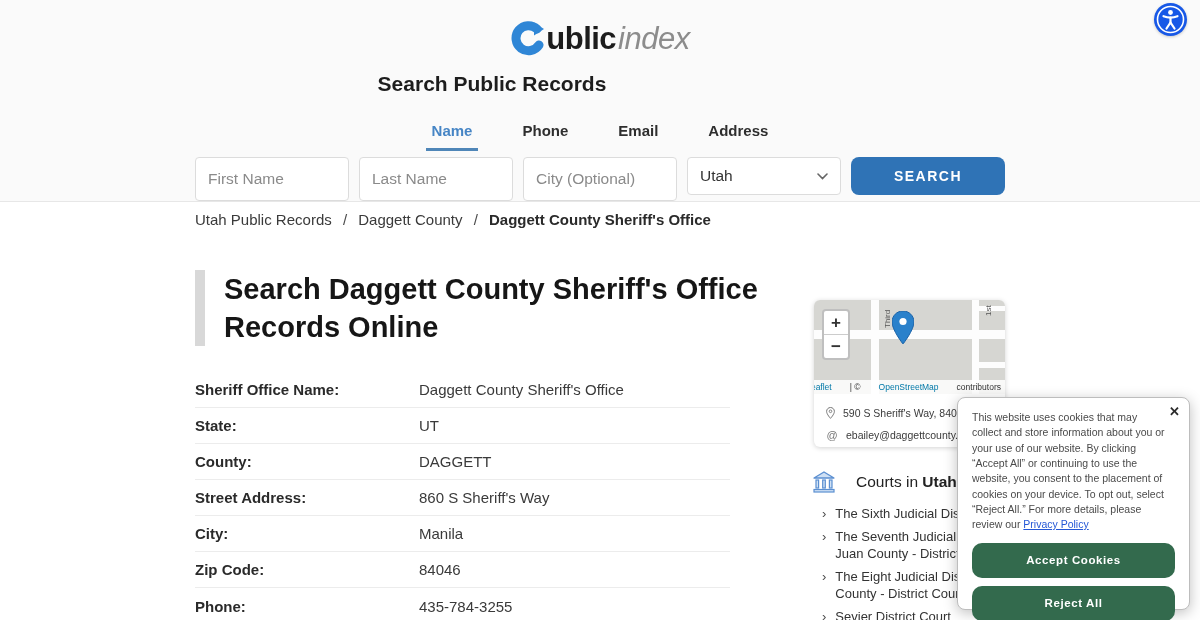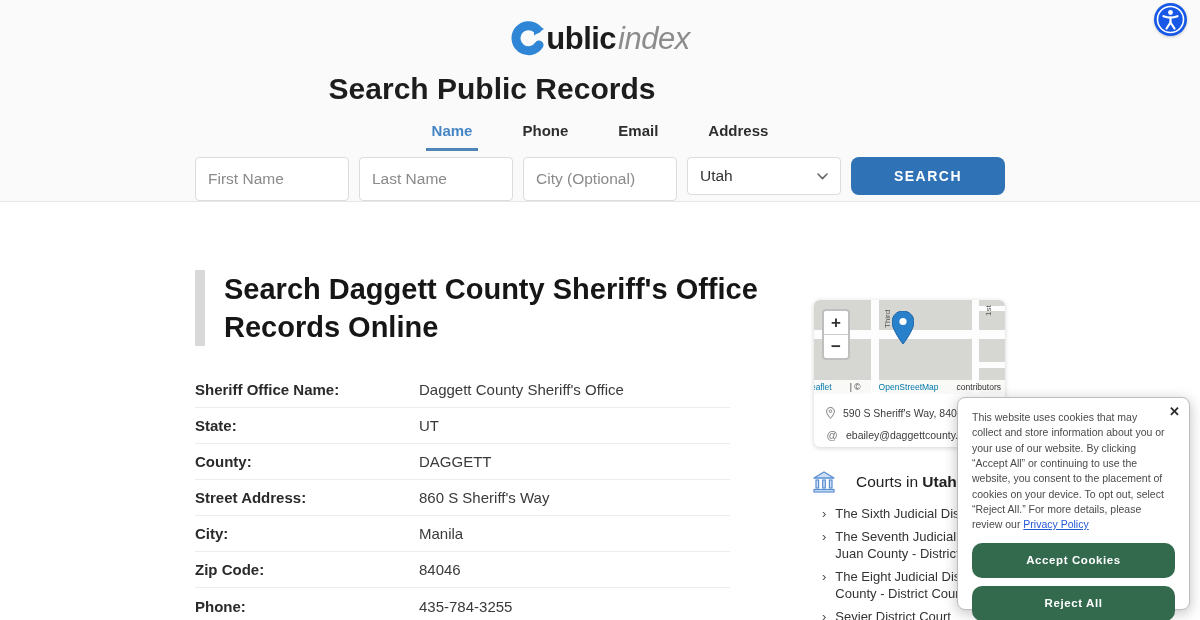--- a/index.html
+++ b/index.html
@@ -8,21 +8,21 @@
   .stage { position:relative; width:1200px; height:620px; background:#fff; }
 
   
   .header { position:absolute; left:0; top:0; width:1200px; height:202px;
     background:#fafafa; border-bottom:1px solid #e7e7e7; }
   .logo { position:absolute; left:0; top:20px; width:1200px; text-align:center; }
   .logo-inner { display:inline-flex; align-items:center; gap:2px; }
   .logo-bold { font-size:31px; font-weight:bold; color:#1c1c1c; letter-spacing:-0.5px; }
   .logo-italic { font-size:31px; font-style:italic; font-weight:300; color:#8c8c8c; letter-spacing:-0.5px; }
   .page-title { position:absolute; left:0; top:72px; width:984px; text-align:center;
-    font-size:30px; font-weight:bold; color:#1d1d1d; }
+    font-size:21px; font-weight:bold; color:#1d1d1d; }
   .tabs { position:absolute; left:0; top:118px; width:1200px; display:flex;
     justify-content:center; gap:38px; }
   .tab { font-size:15px; font-weight:bold; color:#2e2e2e; padding:4px 6px 9px 6px; cursor:pointer; }
   .tab.active { color:#4685c5; border-bottom:3px solid #4f86b8; }
   .form-row { position:absolute; left:195px; top:157px; width:810px; height:38px; }
   .tbx { position:absolute; top:0; height:44px; width:154px; border:1px solid #dcdcdc;
     border-radius:4px; background:#fff; font-size:15.5px; color:#333; padding:0 12px;
     font-family:"Liberation Sans", sans-serif; }
   .tbx::placeholder { color:#8a8a8a; opacity:1; }
   .sel { position:absolute; top:0; left:492px; height:38px; width:154px; border:1px solid #dcdcdc;
@@ -146,20 +146,27 @@
         <span class="chev">
           <svg width="11" height="7" viewBox="0 0 11 7">
               <path d="M1 1 L5.5 5.5 L10 1" fill="none" stroke="#666" stroke-width="1.6" stroke-linecap="round"></path>
             </svg>
         </span>
       </div>
       <button class="search-btn">SEARCH</button>
     </div>
   </div>
 
+  <div class="breadcrumb">
+    <a>Utah Public Records</a>
+    <span class="sep">/</span>
+    <a>Daggett County</a>
+    <span class="sep">/</span>
+    <span class="current">Daggett County Sheriff's Office</span>
+  </div>
 
   <div class="h1-block">
     <div class="h1-bar"></div>
     <div class="h1-text">Search Daggett County Sheriff's Office Records Online</div>
   </div>
 
   <div class="details">
     <div class="drow">
       <div class="dlabel">Sheriff Office Name:</div>
       <div class="dvalue">Daggett County Sheriff's Office</div>

